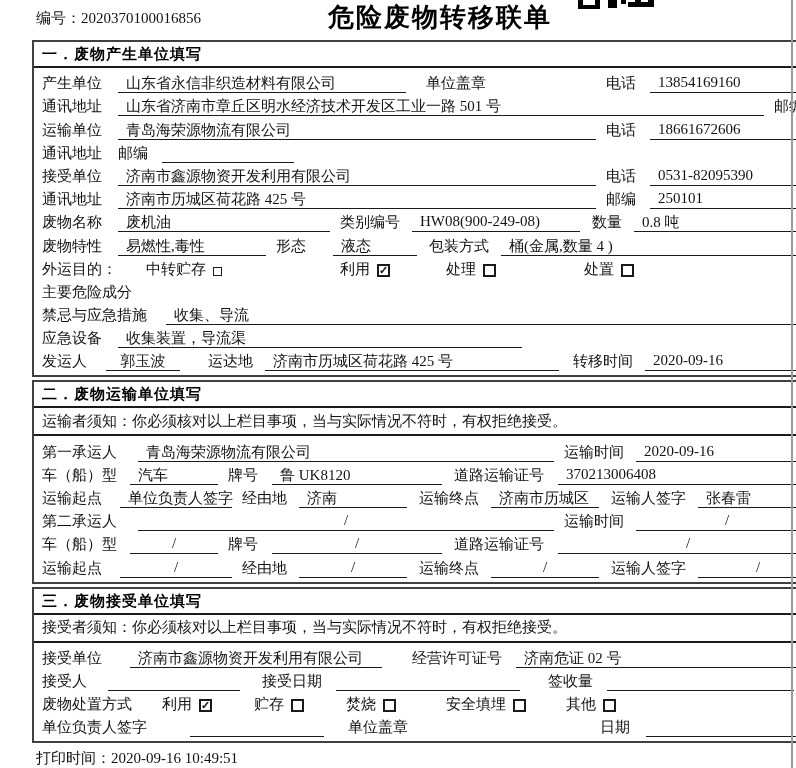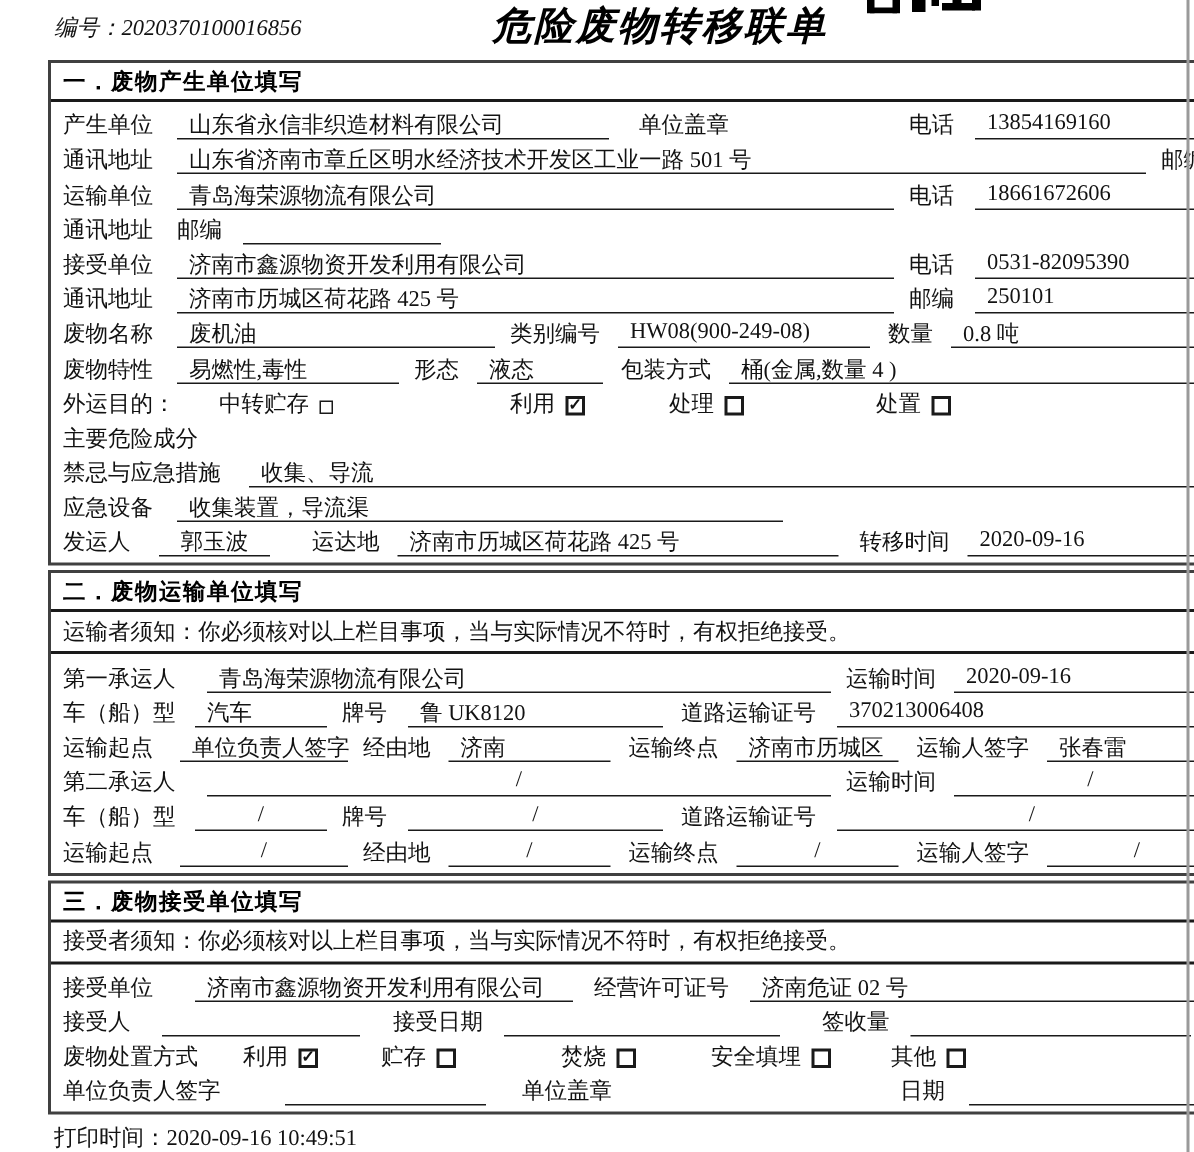--- a/index.html
+++ b/index.html
@@ -7,21 +7,21 @@
   body {
     width:796px; height:768px; overflow:hidden;
     background:#ffffff; color:#121212;
     font-family:"Liberation Serif","DejaVu Serif",serif;
     font-size:15px;
   }
   .page { position:relative; width:796px; height:768px; }
   .edge-line { position:absolute; top:0; right:3px; width:2px; height:100%; background:#9a9a9a; }
   .qr { position:absolute; left:578px; top:0; }
 
-  .hdr { position:relative; height:40px;font-style:italic; }
+  .hdr { position:relative; height:40px; }
   .serial { position:absolute; left:36px; top:9px; white-space:nowrap; }
   .doc-title {
     position:absolute; left:84px; right:0; top:0; margin:0;
     text-align:center; font-family:"Liberation Sans","DejaVu Sans",sans-serif;
     font-size:26px; font-weight:bold; letter-spacing:2px; color:#000;
   }
 
   .main { margin-left:32px; width:792px; }
   .box { border:2px solid #404040; margin-bottom:3px; background:#fff; }
   .sec-h {
@@ -123,21 +123,21 @@
           <span class="v" style="width:212px">废机油</span>
           <span class="l" style="margin-left:10px;margin-right:12px">类别编号</span>
           <span class="v" style="width:168px">HW08(900-249-08)</span>
           <span class="l" style="margin-left:12px;margin-right:12px">数量</span>
           <span class="v f">0.8 吨</span>
         </div>
 
         <div class="row">
           <span class="l" style="width:64px;margin-right:12px">废物特性</span>
           <span class="v" style="width:148px">易燃性,毒性</span>
-          <span class="l" style="margin-left:10px;margin-right:12px">形态</span>
+          <span class="l" style="margin-left:10px;margin-right:27px">形态</span>
           <span class="v" style="width:84px">液态</span>
           <span class="l" style="margin-left:12px;margin-right:12px">包装方式</span>
           <span class="v f">桶(金属,数量 4 )</span>
         </div>
 
         <div class="row">
           <span class="l" style="width:92px">外运目的：</span>
           <span class="cbi" style="margin-left:12px">
             <span class="l">中转贮存</span>
             <span class="cb sm">
@@ -257,21 +257,21 @@
     <section class="box">
       <div class="sec-h">三．废物接受单位填写</div>
       <div class="notice">
         <span>接受者须知：你必须核对以上栏目事项，当与实际情况不符时，有权拒绝接受。</span>
       </div>
       <div class="bd">
 
         <div class="row">
           <span class="l" style="width:64px;margin-right:24px">接受单位</span>
           <span class="v" style="width:252px">济南市鑫源物资开发利用有限公司</span>
-          <span class="l" style="margin-left:14px;margin-right:14px">经营许可证号</span>
+          <span class="l" style="margin-left:30px;margin-right:14px">经营许可证号</span>
           <span class="v f">济南危证 02 号</span>
         </div>
 
         <div class="row">
           <span class="l" style="width:48px;margin-right:18px">接受人</span>
           <span class="v" style="width:132px"></span>
           <span class="l" style="margin-left:22px;margin-right:14px">接受日期</span>
           <span class="v" style="width:184px"></span>
           <span class="l" style="margin-left:28px;margin-right:14px">签收量</span>
           <span class="v f" style="margin-right:24px"></span>
@@ -284,21 +284,21 @@
             <span class="cb">
                 <span>✓</span>
               </span>
           </span>
           <span class="cbi" style="margin-left:42px">
             <span class="l">贮存</span>
             <span class="cb">
                 <span></span>
               </span>
           </span>
-          <span class="cbi" style="margin-left:70px">
+          <span class="cbi" style="margin-left:42px">
             <span class="l">焚烧</span>
             <span class="cb">
                 <span></span>
               </span>
           </span>
           <span class="cbi" style="margin-left:50px">
             <span class="l">安全填埋</span>
             <span class="cb">
                 <span></span>
               </span>

